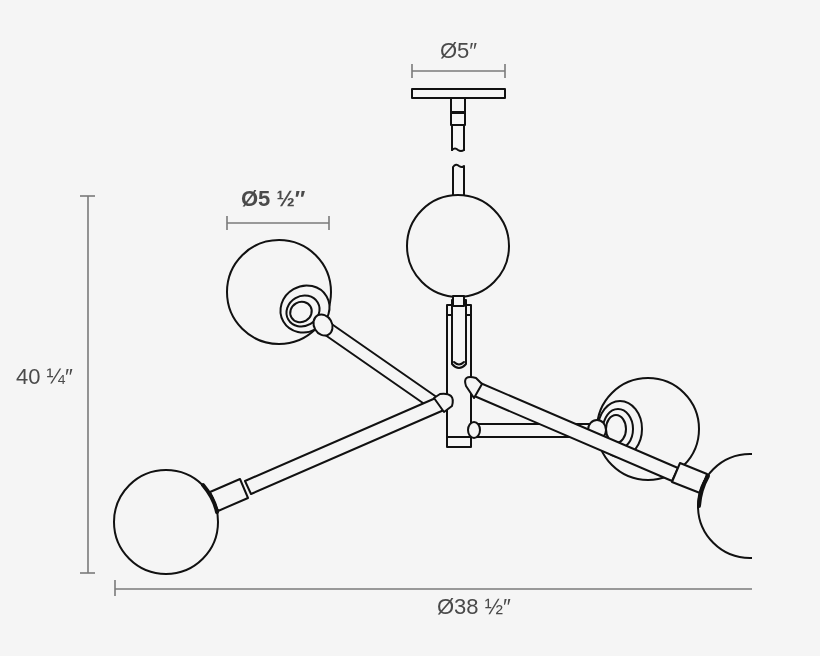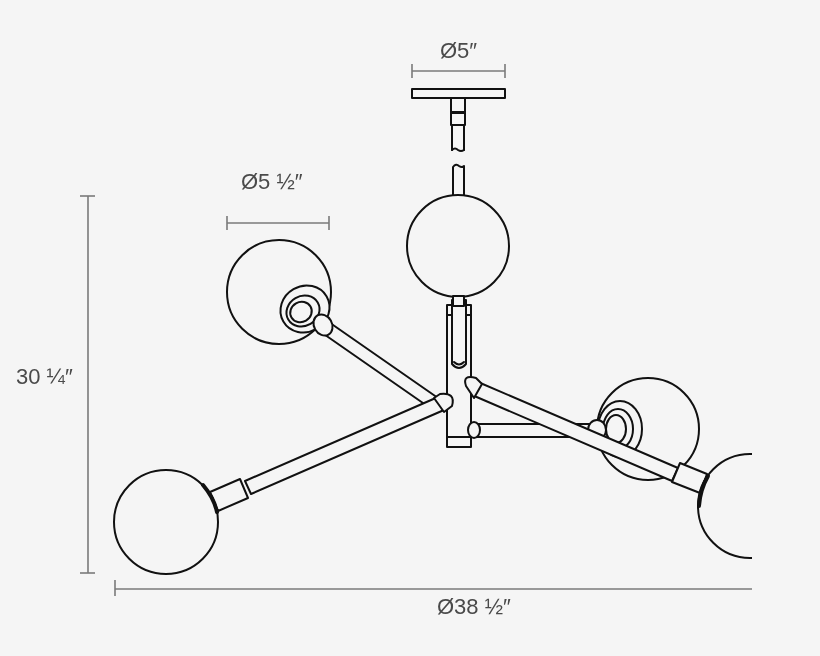--- a/index.html
+++ b/index.html
@@ -118,19 +118,19 @@
     </g>
 
     <g>
       <circle class="ink-fill" cx="750" cy="506" r="52"></circle>
       <path class="ink-thick" d="M708 476 Q700 490 699 506"></path>
     </g>
   </svg>
 
   <div class="dim-label" style="left:440px; top:40px;">Ø5″</div>
 
-  <div class="dim-label" style="left:241px; top:171px;">Ø5 ½″</div>
+  <div class="dim-label" style="left:241px; top:188px;font-weight:bold;">Ø5 ½″</div>
 
-  <div class="dim-label" style="left:16px; top:366px;">30 ¼″</div>
+  <div class="dim-label" style="left:16px; top:366px;">40 ¼″</div>
 
   <div class="dim-label" style="left:421px; top:596px;margin-left:16px;">Ø38 ½″</div>
 
 </div>
 
 </body></html>

